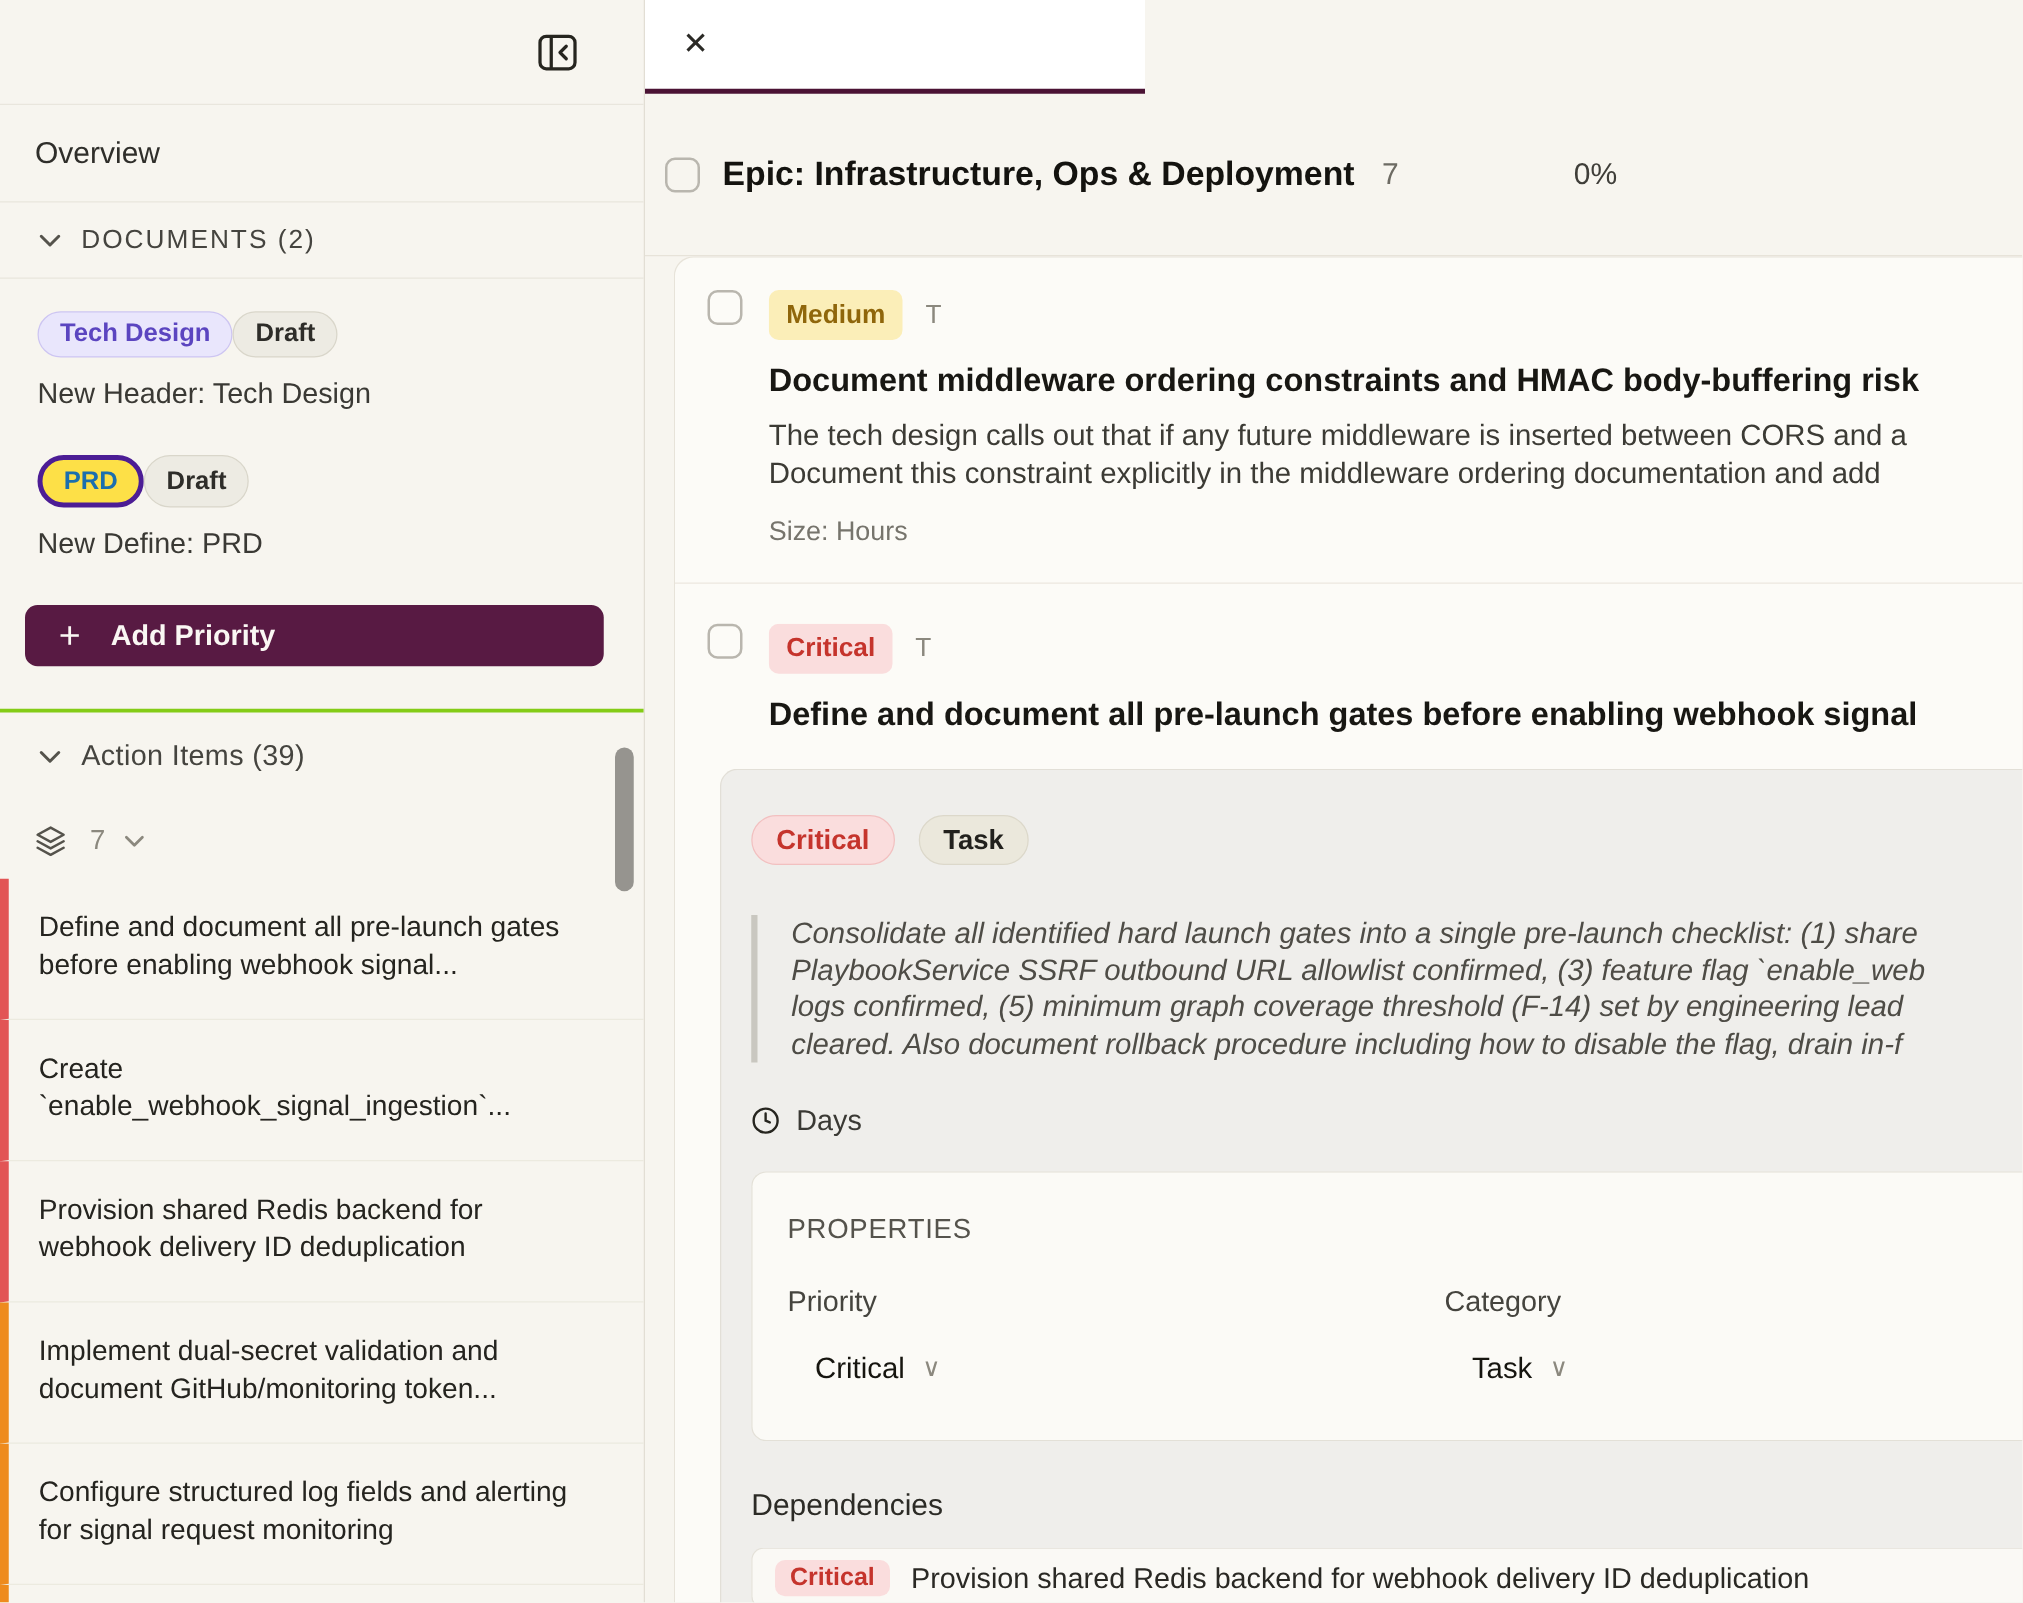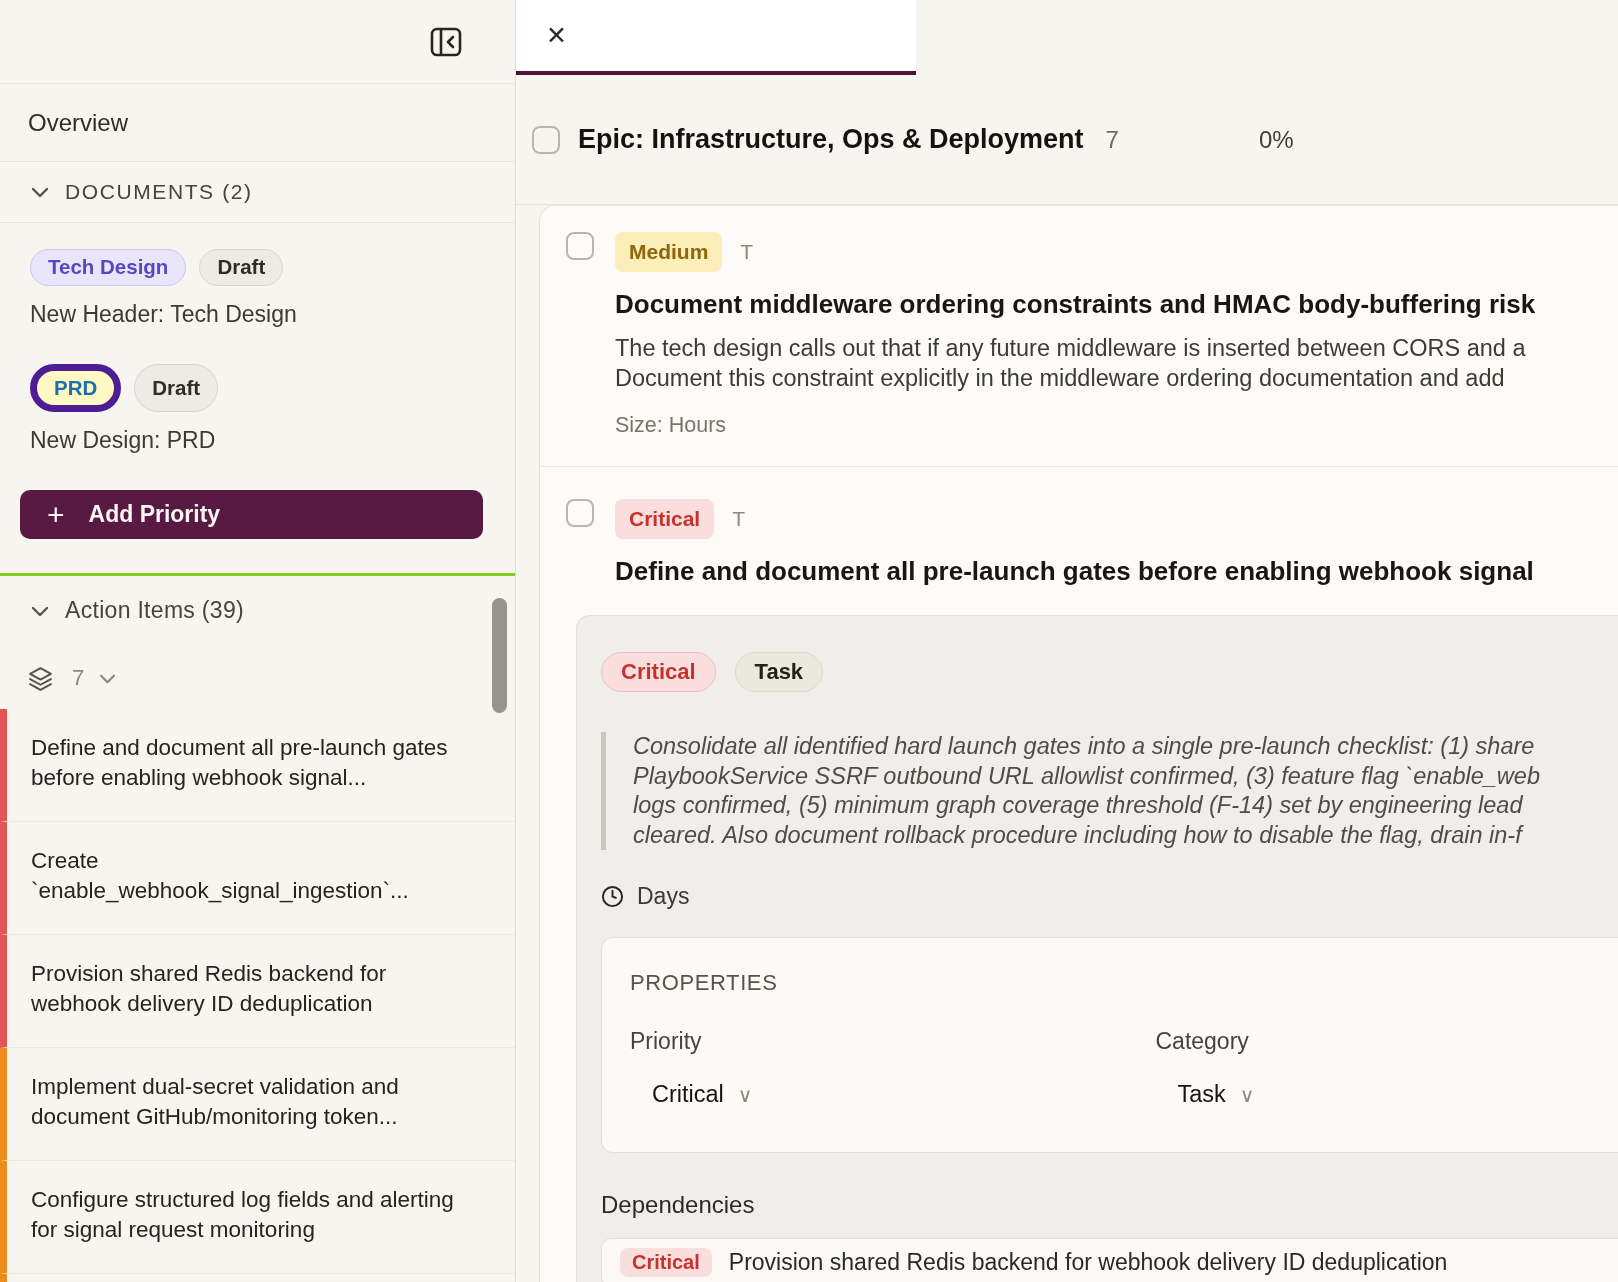--- a/index.html
+++ b/index.html
@@ -10,24 +10,24 @@
     display:flex;
   }
   
   .sidebar { width:516px; min-width:516px; height:1282px; border-right:1px solid #e2ded4; position:relative; overflow:hidden; }
   .sb-top { height:84px; border-bottom:1px solid #e9e6dd; display:flex; align-items:center; justify-content:flex-end; padding-right:50px; }
   .icon-btn { width:38px; height:38px; display:flex; align-items:center; justify-content:center; border-radius:8px; cursor:pointer; }
   .sb-overview { height:78px; display:flex; align-items:center; padding-left:28px; font-size:24px; color:#2f2e2a; border-bottom:1px solid #e9e6dd; }
   .sb-sect { height:61px; display:flex; align-items:center; gap:16px; padding-left:31px; font-size:21px; letter-spacing:1.6px; color:#45443f; border-bottom:1px solid #e9e6dd; }
   .sb-sect.no-bottom { border-bottom:none; border-top:3px solid #84cc16; letter-spacing:0.3px; font-size:23px; height:72px; }
   .docs { padding:26px 28px 0 30px; }
-  .badge-row { display:flex; gap:13px; margin-bottom:15px; }
+  .badge-row { display:flex; gap:0; margin-bottom:15px; }
   .pill { display:inline-flex; align-items:center; border-radius:999px; padding:4px 17px; font-size:20.5px; font-weight:600; line-height:1.3; }
   .pill.tech { background:#e9e6fc; color:#5b45c0; border:1px solid #cdc5f2; }
-  .pill.prd { background:#fef9c3; color:#1b6fae; border:7px solid #4c1d95; }
+  .pill.prd { background:#fde047; color:#1b6fae; border:4px solid #4c1d95; }
   .pill.draft { background:#edebe3; color:#2e2d29; border:1px solid #d9d6ca; }
   .doc-title { font-size:23px; color:#3a3934; margin-bottom:36px; }
   .add-btn { margin:6px 20px 34px 20px; width:463px; height:49px; background:#581a43; color:#faf7f3; border:none; border-radius:10px; display:flex; align-items:center; gap:24px; padding-left:27px; font-size:23px; font-weight:600; font-family:inherit; cursor:pointer; }
   .add-plus { font-size:30px; font-weight:400; line-height:1; }
   .group-row { display:flex; align-items:center; gap:15px; padding:20px 26px 18px 28px; cursor:pointer; }
   .group-label { font-size:23px; color:#3a3934; white-space:nowrap; }
   .group-count { font-size:22px; color:#8b887e; margin-left:4px; }
   .sb-item { border-left:7px solid transparent; border-bottom:1px solid #eceadf; padding:24px 36px 28px 24px; font-size:22.5px; line-height:1.33; color:#25241f; cursor:pointer; }
   .sb-scroll { position:absolute; right:8px; top:598px; width:15px; height:115px; border-radius:8px; background:#96948f; }
   .chev { stroke:#55534c; fill:none; stroke-width:2.4; stroke-linecap:round; stroke-linejoin:round; }
@@ -110,21 +110,21 @@
         <span class="pill tech">Tech Design</span>
         <span class="pill draft">Draft</span>
       </div>
       <div class="doc-title">New Header: Tech Design</div>
     </div>
     <div>
       <div class="badge-row">
         <span class="pill prd">PRD</span>
         <span class="pill draft">Draft</span>
       </div>
-      <div class="doc-title">New Design: PRD</div>
+      <div class="doc-title">New Define: PRD</div>
     </div>
   </div>
 
   <button class="add-btn">
     <span class="add-plus">+</span>
     <span>Add Priority</span>
   </button>
 
   <div class="sb-sect no-bottom">
     <svg class="chev" width="18" height="12" viewBox="0 0 18 12">

